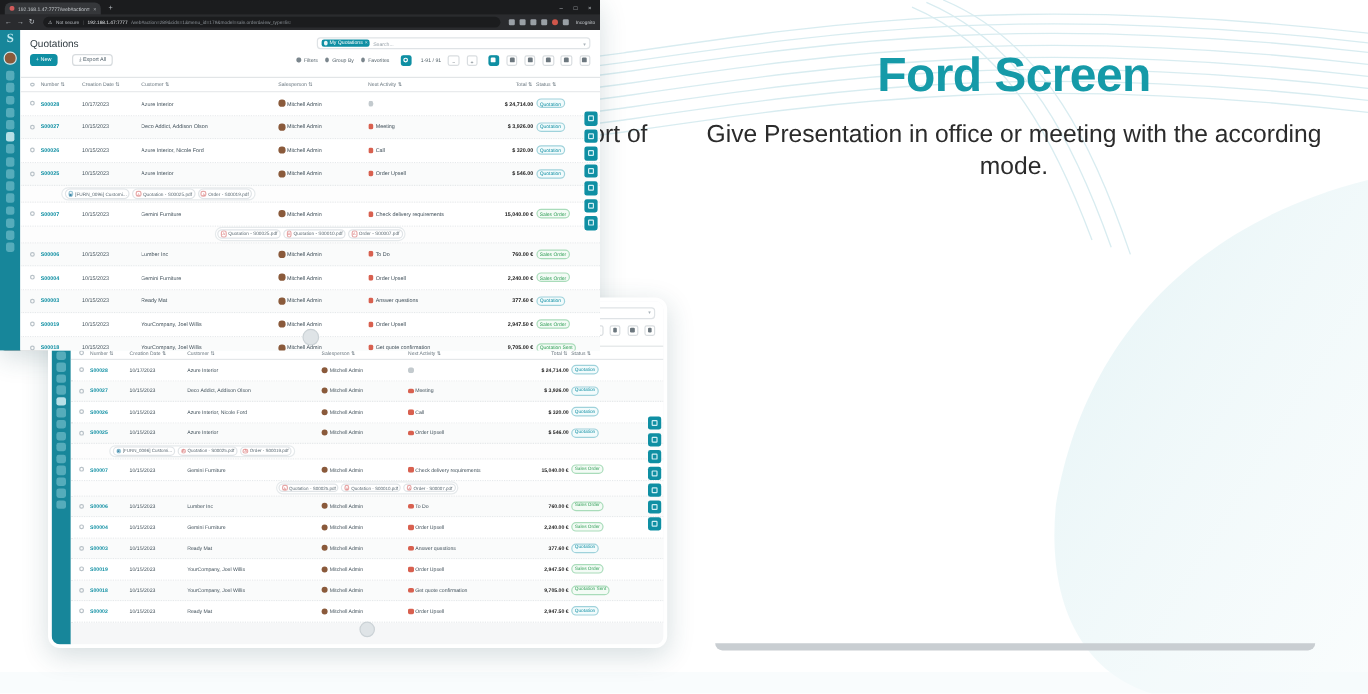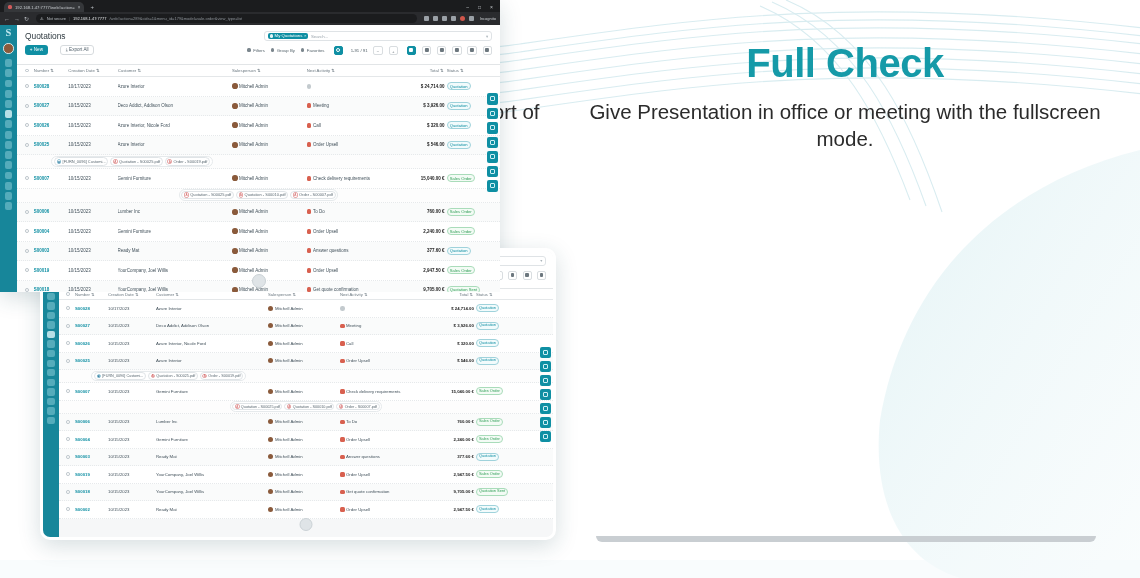--- a/index.html
+++ b/index.html
@@ -135,22 +135,22 @@
 </svg>
 
 <div class="stage">
 
   <div class="panel-head left">
     <div class="headline">Magnifier</div>
     <div class="subline">Enlarge or Shrink the view according to your comfort of reading.</div>
   </div>
 
   <div class="panel-head right">
-    <div class="headline">Full Check</div>
-    <div class="subline">Give Presentation in office or meeting with the fullscreen mode.</div>
+    <div class="headline">Ford Screen</div>
+    <div class="subline">Give Presentation in office or meeting with the according mode.</div>
   </div>
 
   <div class="app" id="tablet">
     <div class="side" id="side-l" style="width: 16px; gap: 2.2px; padding-top: 3px;">
         <div class="logo" style="font-size: 9.92px; line-height: 1; margin-bottom: 2.2px; font-family: &quot;Liberation Serif&quot;, serif;">S</div>
         <div class="avatar" style="width: 9.6px; height: 9.6px; margin-bottom: 3.08px;"></div>
         <div class="sic" style="width: 7.36px; height: 7.36px; background: rgb(88, 174, 189);"></div>
         <div class="sic" style="width: 7.36px; height: 7.36px; background: rgb(88, 174, 189);"></div>
         <div class="sic" style="width: 7.36px; height: 7.36px; background: rgb(88, 174, 189);"></div>
         <div class="sic" style="width: 7.36px; height: 7.36px; background: rgb(88, 174, 189);"></div>

